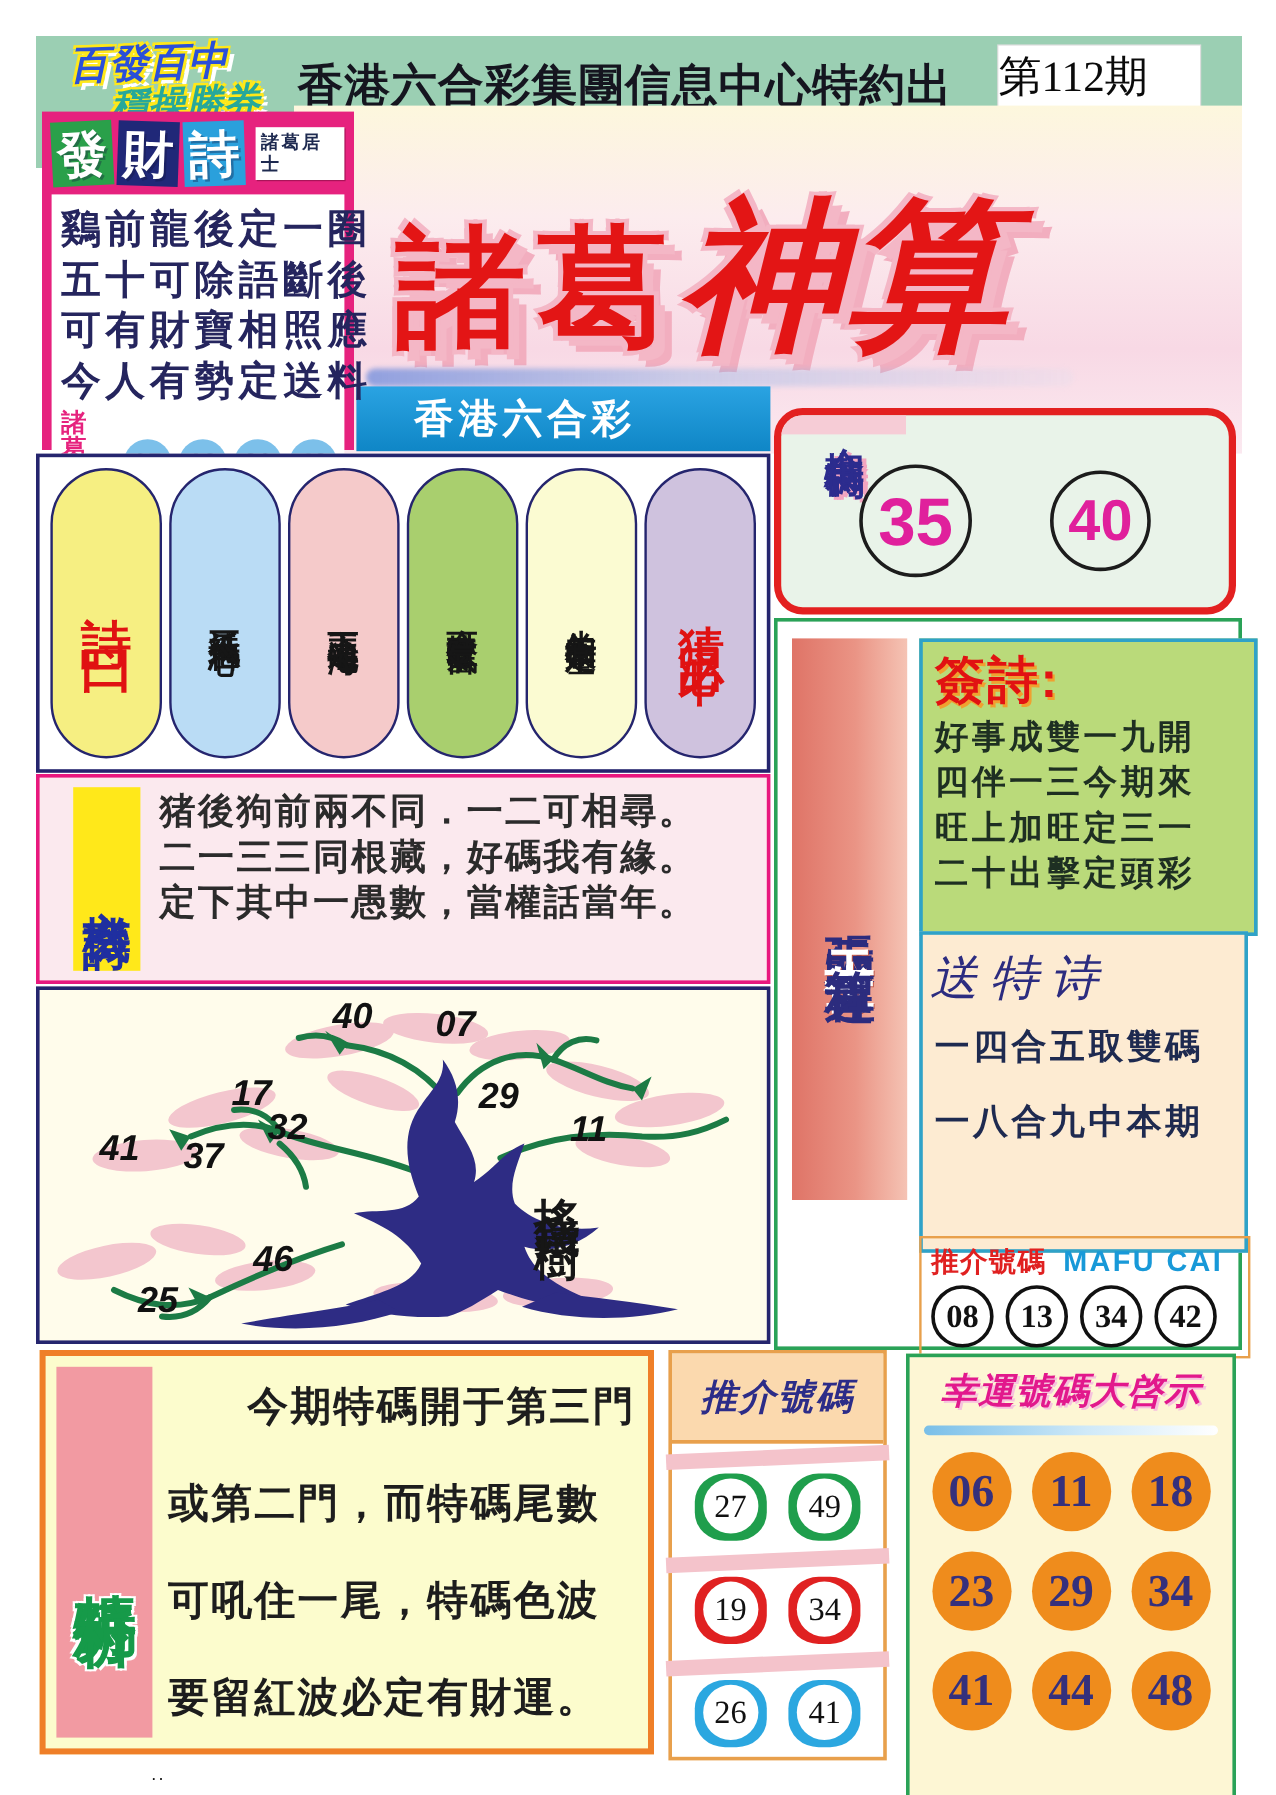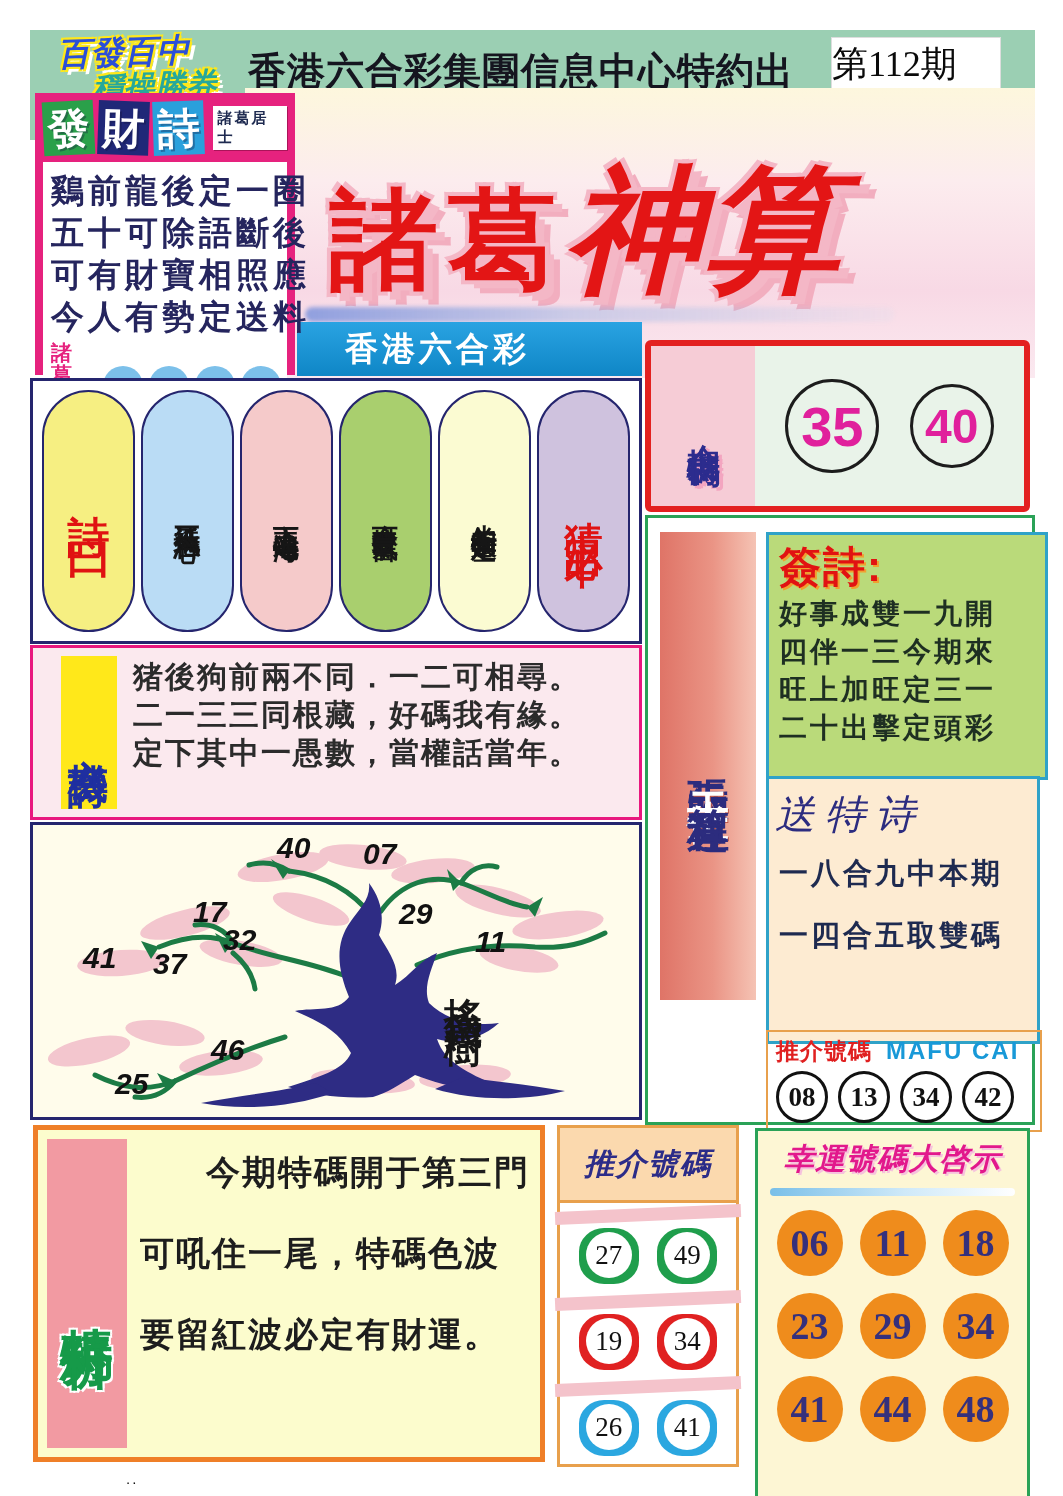--- a/index.html
+++ b/index.html
@@ -26,22 +26,22 @@
      font-family:"Liberation Serif","DejaVu Serif",serif;
      text-shadow:-4px -4px 0 #f4b7c6,4px -4px 0 #f4b7c6,-4px 4px 0 #f4b7c6,9px 8px 0 #f4b7c6,15px 13px 0 #f2aebf;}
   .main-title .p1{font-size:108px;letter-spacing:10px;}
   .main-title .p2{font-size:136px;font-style:italic;letter-spacing:2px;}
   .blue-streak{left:305px;top:307px;width:590px;height:15px;border-radius:8px;
      background:linear-gradient(90deg,rgba(60,110,215,.55),rgba(120,170,230,.35) 45%,rgba(205,225,245,.12));filter:blur(2px);}
   .hk-banner{left:297px;top:322px;width:345px;height:54px;background:linear-gradient(180deg,#2aa3e2,#0f86c6);
      color:#ffffff;font-size:33px;font-weight:bold;line-height:54px;padding-left:48px;letter-spacing:4px;}
 
   
-  .special-box{left:645px;top:340px;width:385px;height:172px;border:6px solid #e32020;border-radius:6px;
-     background:#e9f3e9;display:flex;overflow:hidden;}
+  .special-box{left:645px;top:340px;width:385px;height:172px;border:6px solid #e32020;border-radius:24px;
+     background:#e9f3e9;display:flex;overflow:hidden;flex-direction:column;}
   .special-label{width:104px;background:#f6ccd6;display:flex;align-items:center;justify-content:center;}
   .special-label span{font-size:33px;font-weight:bold;color:#2c2c8e;letter-spacing:4px;
      text-shadow:4px 3px 0 #f3a5c0;}
   .special-nums{flex:1;display:flex;align-items:center;justify-content:space-evenly;}
   .num-circle{border:3px solid #1c1c1c;border-radius:50%;display:flex;align-items:center;justify-content:center;
      font-weight:bold;color:#e0209c;background:transparent;}
   .num-circle.big{width:88px;height:88px;font-size:56px;}
   .num-circle.small{width:78px;height:78px;font-size:48px;}
 
   
@@ -291,22 +291,22 @@
     </div>
     <div class="sign-box">
       <div class="sign-title">簽詩:</div>
       <div class="line">好事成雙一九開</div>
       <div class="line">四伴一三今期來</div>
       <div class="line">旺上加旺定三一</div>
       <div class="line">二十出擊定頭彩</div>
     </div>
     <div class="gift-box">
       <div class="gift-title">送特诗</div>
+      <div class="line">一四合五取雙碼</div>
       <div class="line">一八合九中本期</div>
-      <div class="line">一四合五取雙碼</div>
     </div>
     <div class="mafu-box">
       <div class="mafu-head">
         <span class="mafu-label">推介號碼</span>
         <span class="mafu-brand">MAFU CAI</span>
       </div>
       <div class="mafu-balls">
         <div class="mafu-ball">08</div>
         <div class="mafu-ball">13</div>
         <div class="mafu-ball">34</div>
@@ -314,20 +314,21 @@
       </div>
     </div>
   </div>
 
   <div class="abs analysis-box">
     <div class="analysis-label">
       <span class="vtext">特碼分析</span>
     </div>
     <div class="analysis-lines">
       <div>今期特碼開于第三門</div>
+      <div>或第二門，而特碼尾數</div>
       <div>可吼住一尾，特碼色波</div>
       <div>要留紅波必定有財運。</div>
     </div>
   </div>
 
   <div class="abs picks-col">
     <div class="picks-title">推介號碼</div>
     <div class="picks-strip"></div>
     <div class="picks-row">
       <div class="medal green">

